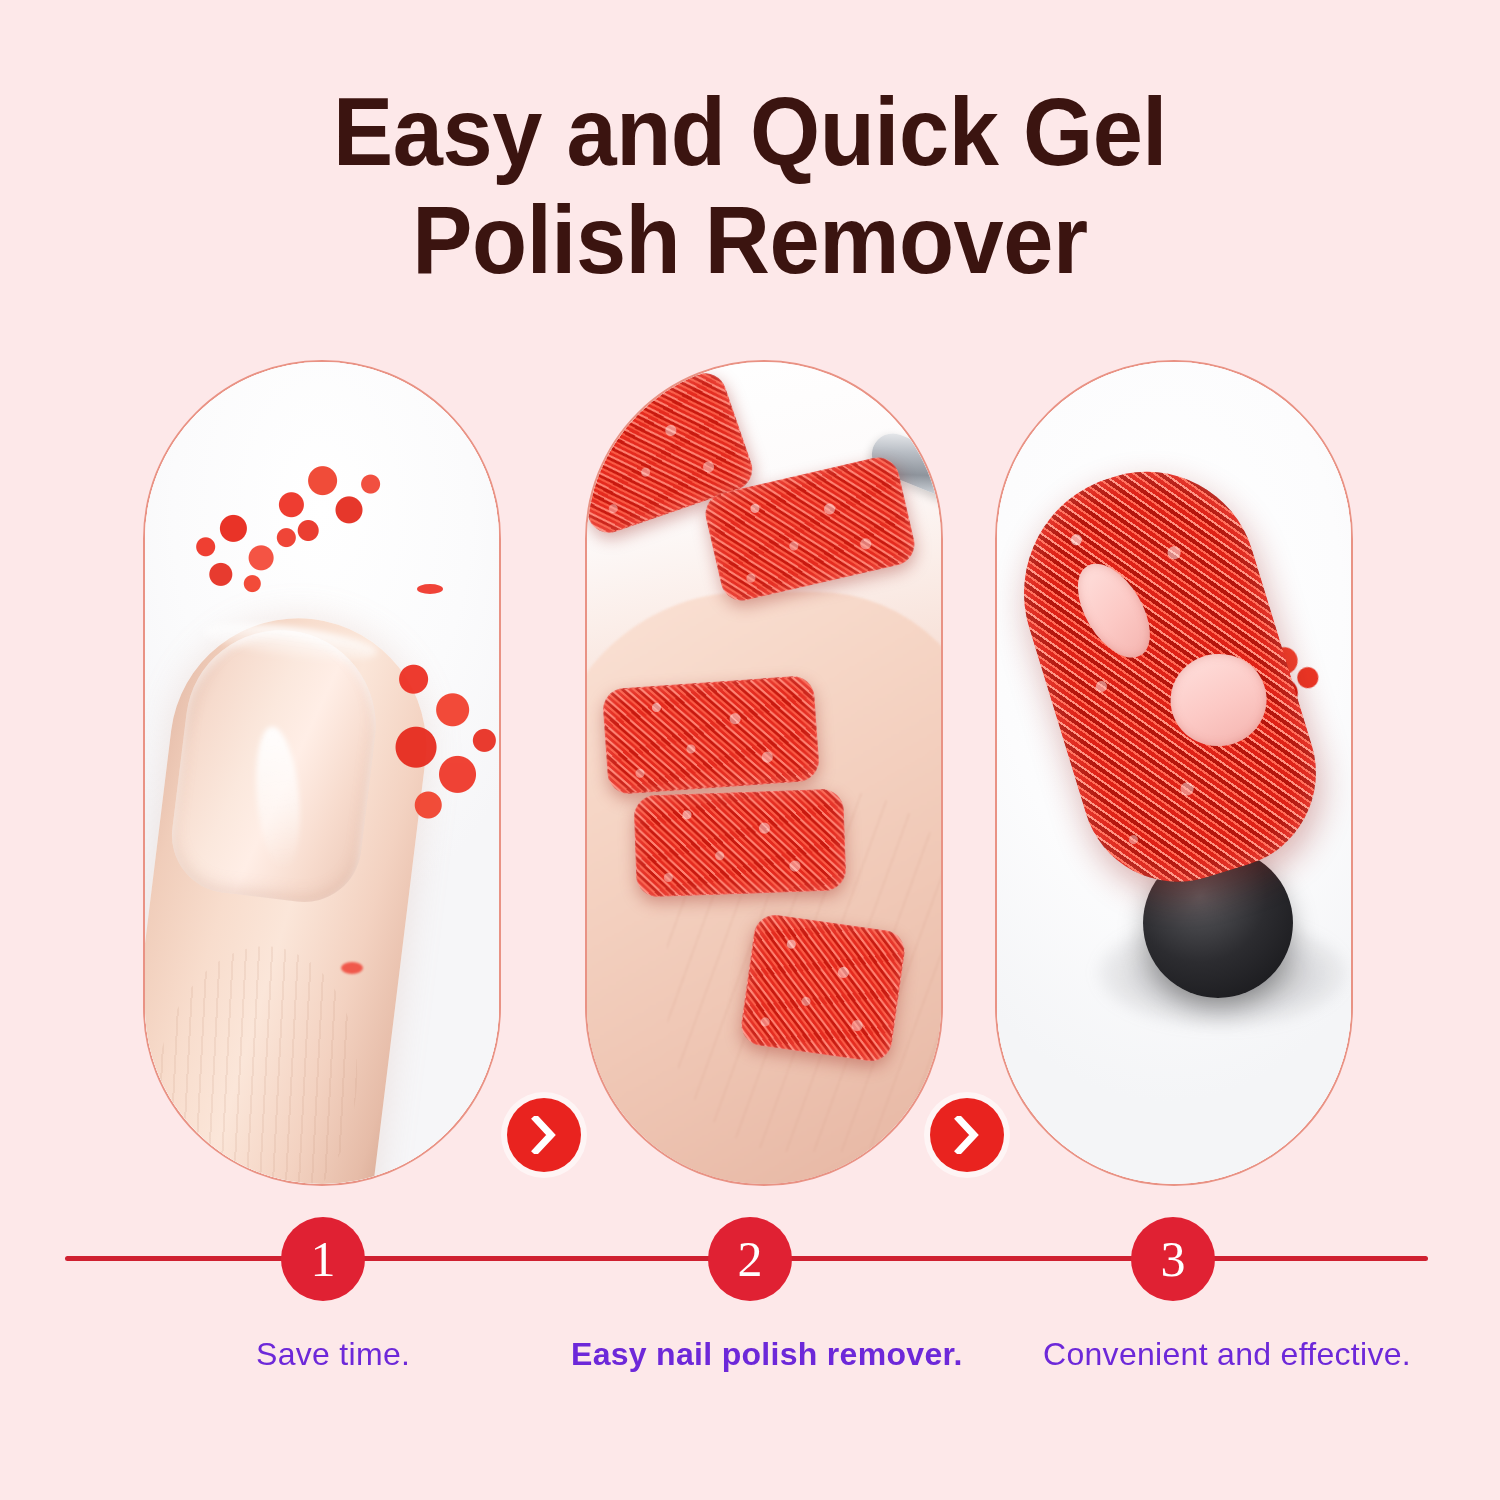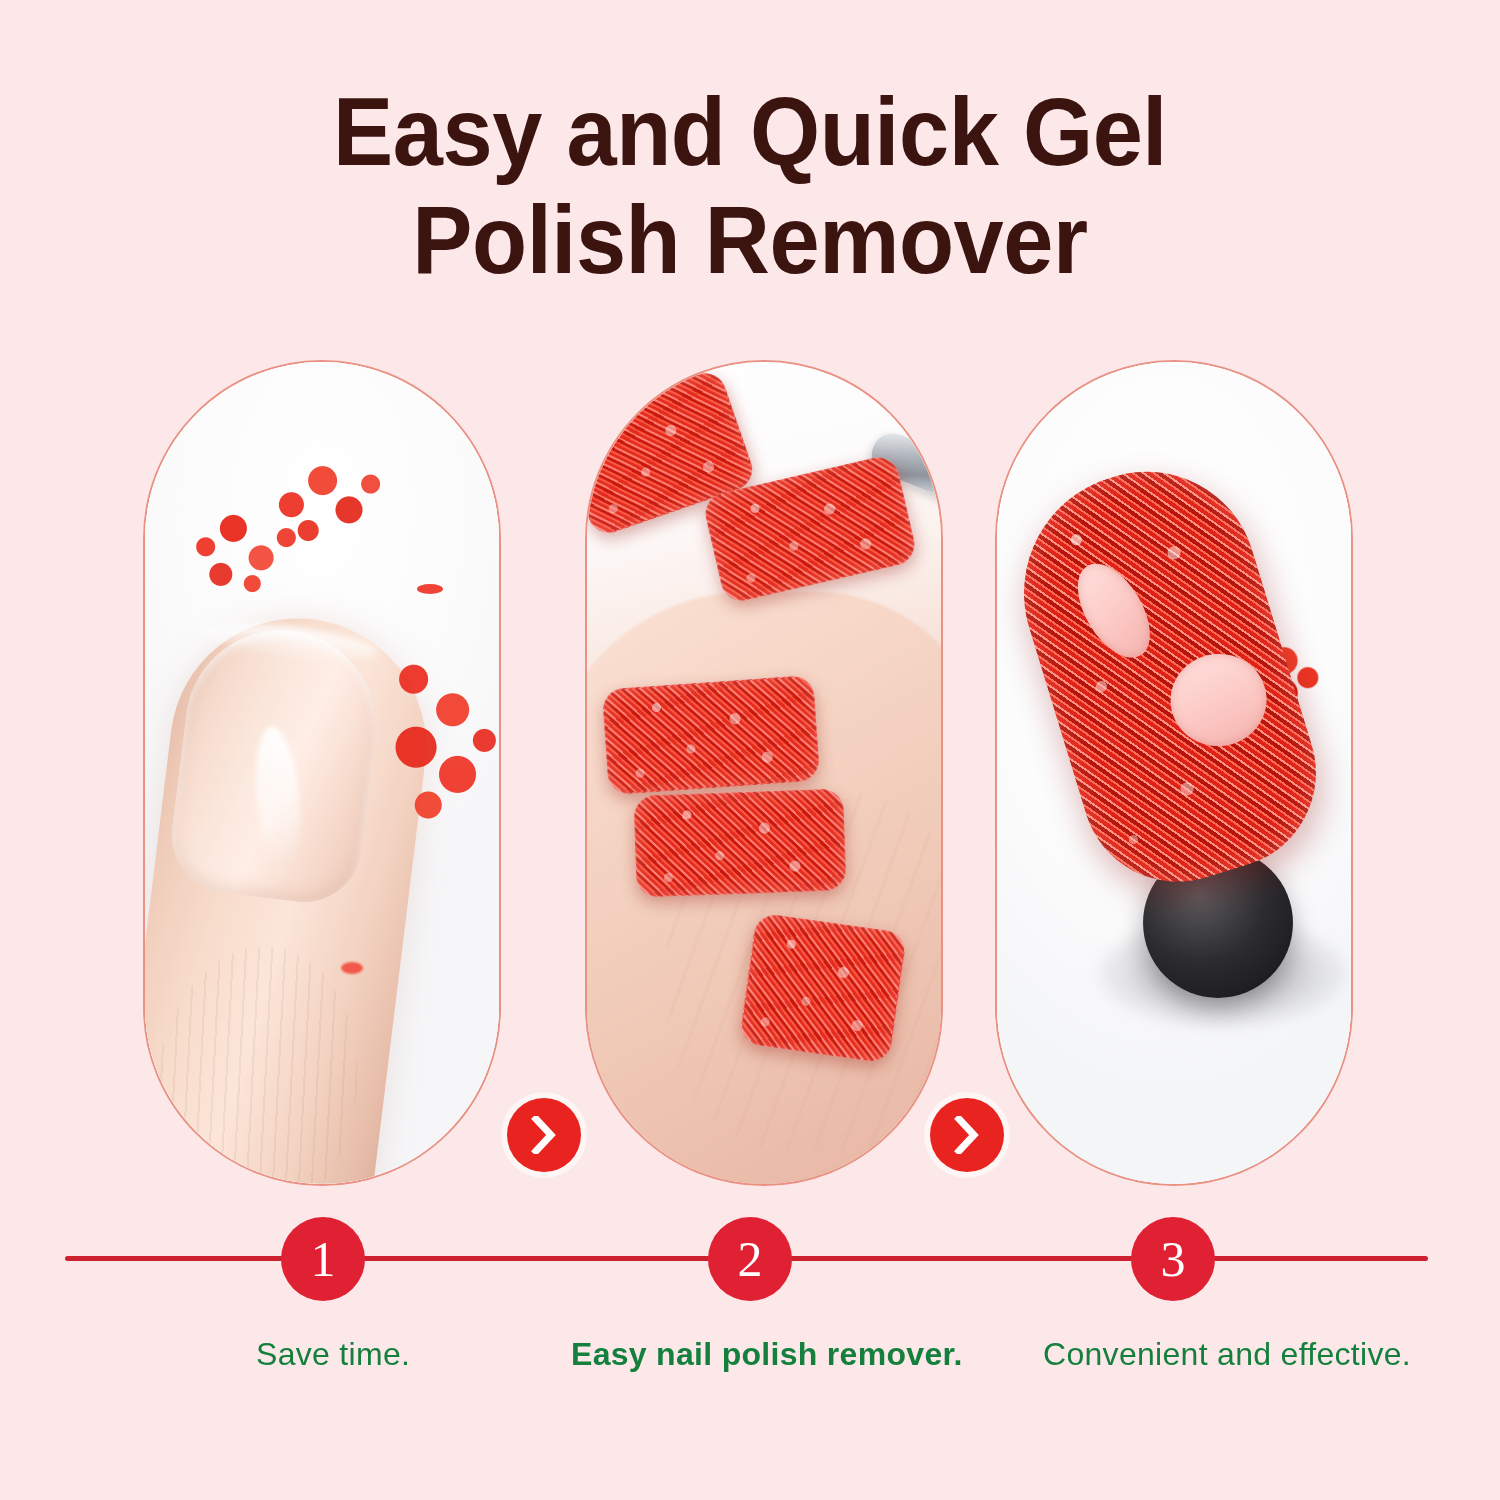--- a/index.html
+++ b/index.html
@@ -413,21 +413,21 @@
   .dot-2 { left: 708px; }
   .dot-3 { left: 1131px; }
 
   
   .caption {
     position: absolute;
     top: 1336px;
     font-family: "Liberation Sans", sans-serif;
     font-size: 32px;
     font-weight: 400;
-    color: #15803d;
+    color: #6d28d9;
     letter-spacing: 0.3px;
     white-space: nowrap;
   }
   .cap-1 { left: 256px; }
   .cap-2 { left: 571px; font-weight: bold; }
   .cap-3 { left: 1005px; margin-left: 38px; }
 </style>
 </head>
 <body>
 

